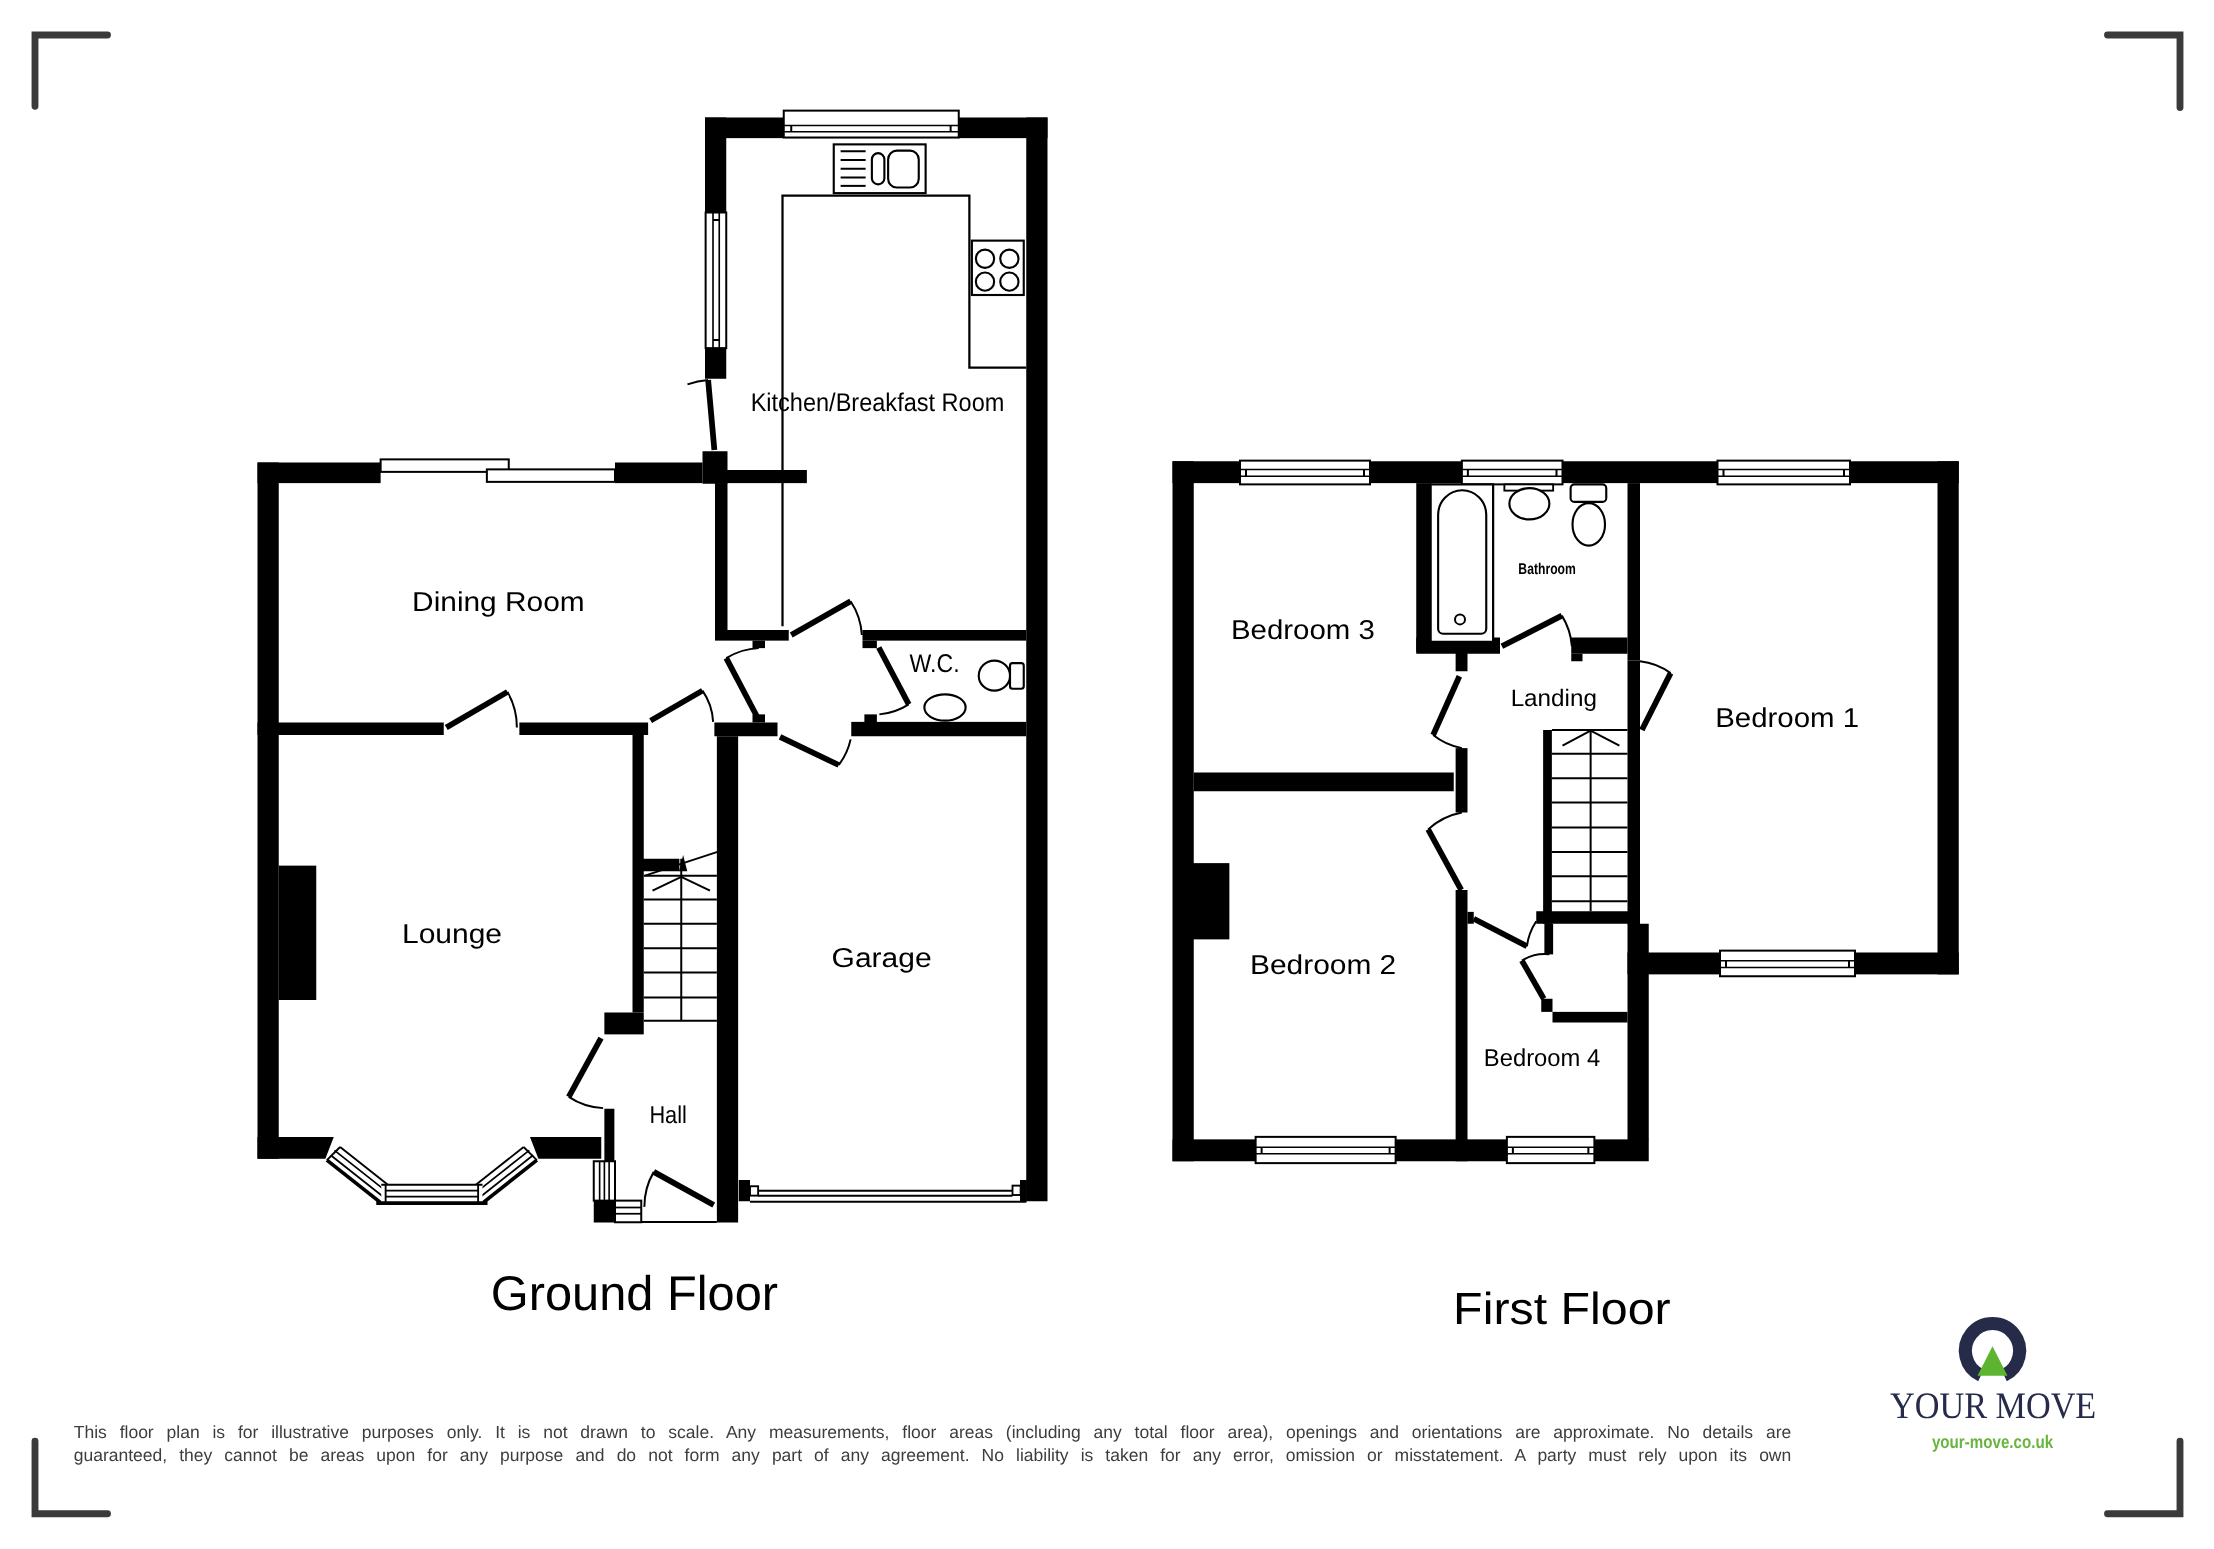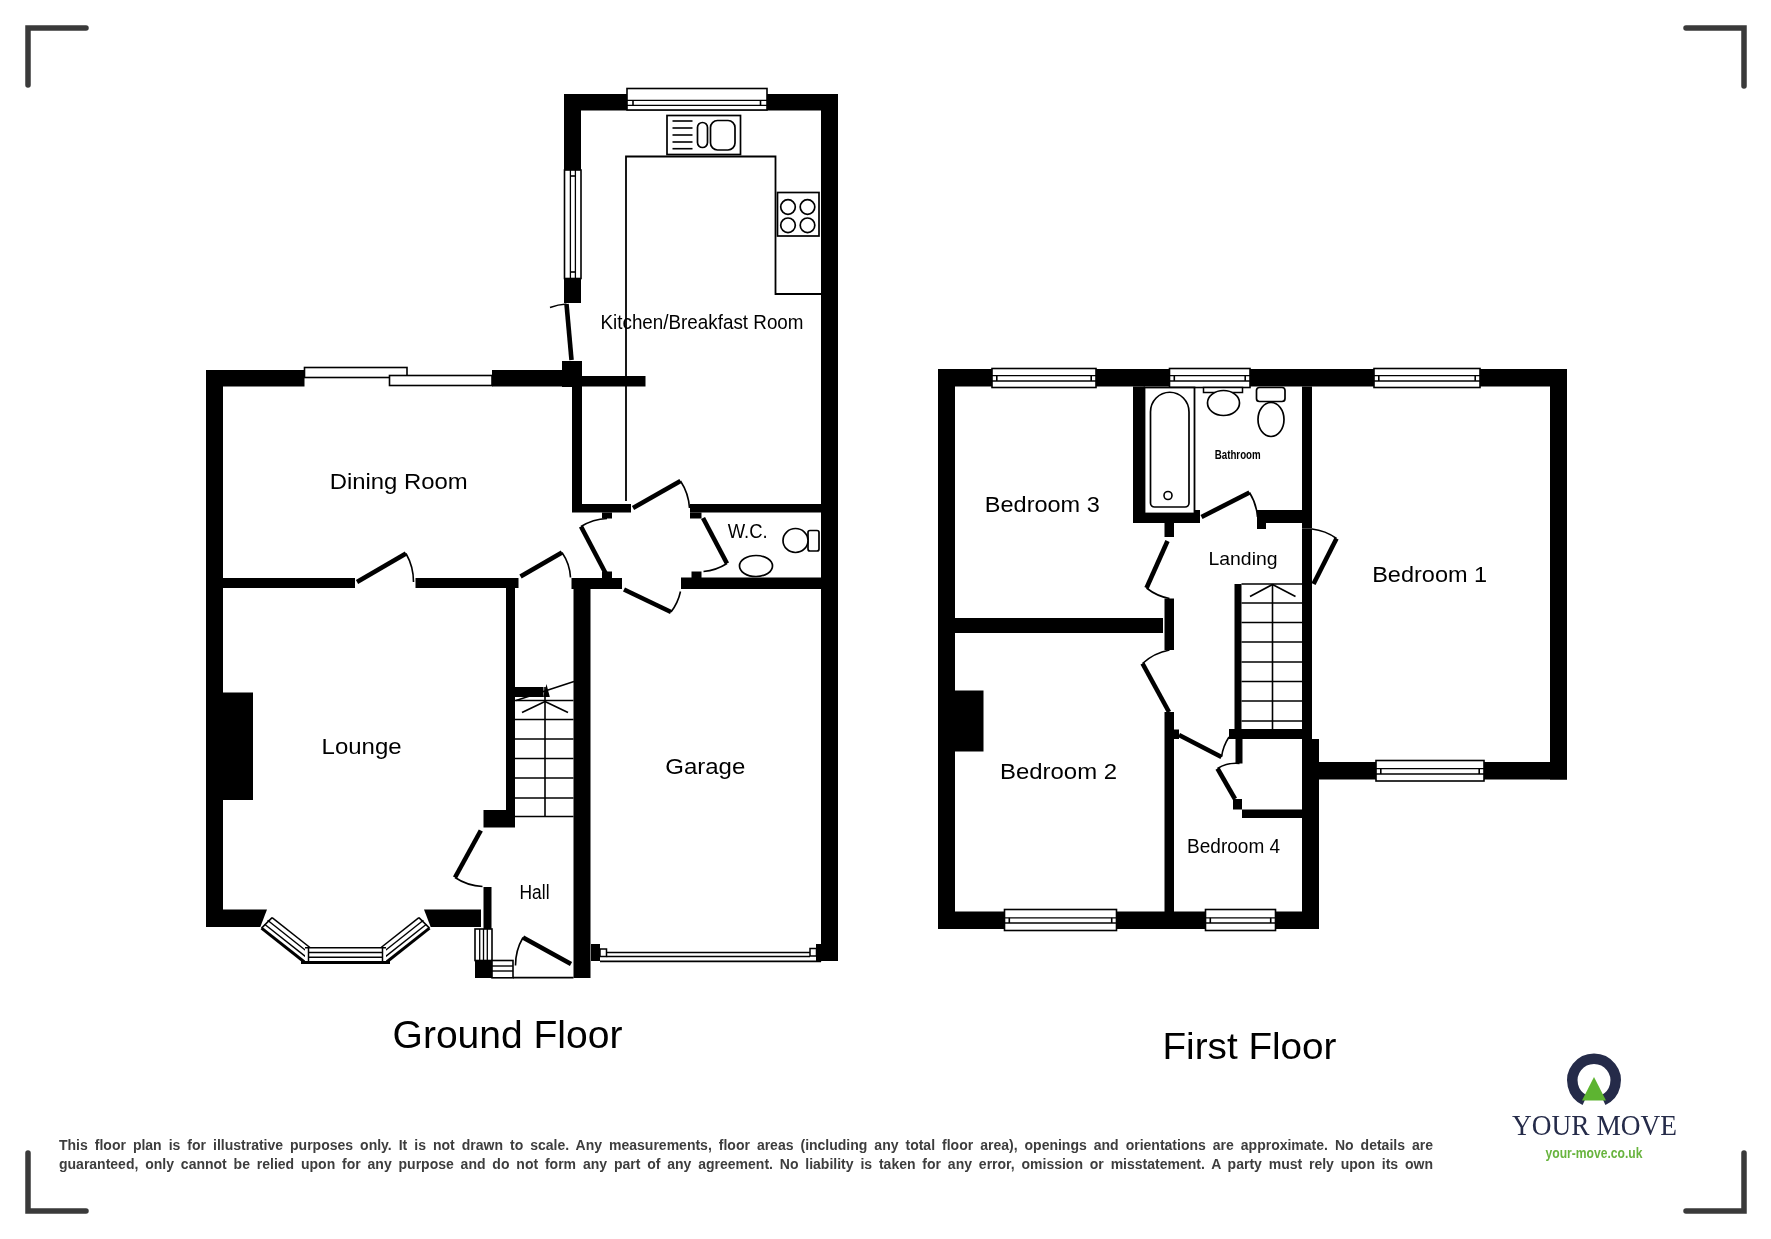--- a/index.html
+++ b/index.html
@@ -1,18 +1,18 @@
 <!DOCTYPE html>
 <html><head>
 <meta charset="utf-8">
 <style>
 html,body{margin:0;padding:0;background:#ffffff;width:1771px;height:1239px;overflow:hidden;}
 body{font-family:"Liberation Sans",sans-serif;}
 svg text{font-family:"Liberation Sans",sans-serif;}
-.disc{position:absolute;left:59px;top:1136px;width:1374px;font-size:14px;line-height:18.7px;color:#3d3d3d;font-weight:bold;}
+.disc{position:absolute;left:59px;top:1136px;width:1374px;font-size:14px;line-height:18.7px;color:#3d3d3d;}
 .jl{text-align:justify;text-align-last:justify;}
 </style>
 </head>
 <body>
 <svg width="1771" height="1239" viewBox="0 0 1771 1239">
 
 <rect x="0" y="0" width="1771" height="1239" fill="#ffffff"></rect>
 
 <path d="M 28 85 L 28 28 L 86 28" fill="none" stroke="#3a3a3a" stroke-width="5.5" stroke-linecap="round"></path>
 
@@ -433,15 +433,15 @@
 
 <polygon points="1594,1077 1582,1100.6 1606,1100.6" fill="#5db431"></polygon>
 
 <text x="1594.5" y="1134.5" font-size="30" text-anchor="middle" style="font-family:'Liberation Serif',serif;fill:#252b49" textLength="165" lengthAdjust="spacingAndGlyphs">YOUR MOVE</text>
 
 <text x="1594" y="1158" font-size="14.5" font-weight="bold" text-anchor="middle" style="fill:#68b43e" textLength="97" lengthAdjust="spacingAndGlyphs">your-move.co.uk</text>
 </svg>
 
 <div class="disc">
 <div class="jl">This floor plan is for illustrative purposes only. It is not drawn to scale. Any measurements, floor areas (including any total floor area), openings and orientations are approximate. No details are</div>
-<div class="jl">guaranteed, only cannot be relied upon for any purpose and do not form any part of any agreement. No liability is taken for any error, omission or misstatement. A party must rely upon its own</div>
+<div class="jl">guaranteed, they cannot be areas upon for any purpose and do not form any part of any agreement. No liability is taken for any error, omission or misstatement. A party must rely upon its own</div>
 </div>
 
 
 </body></html>

